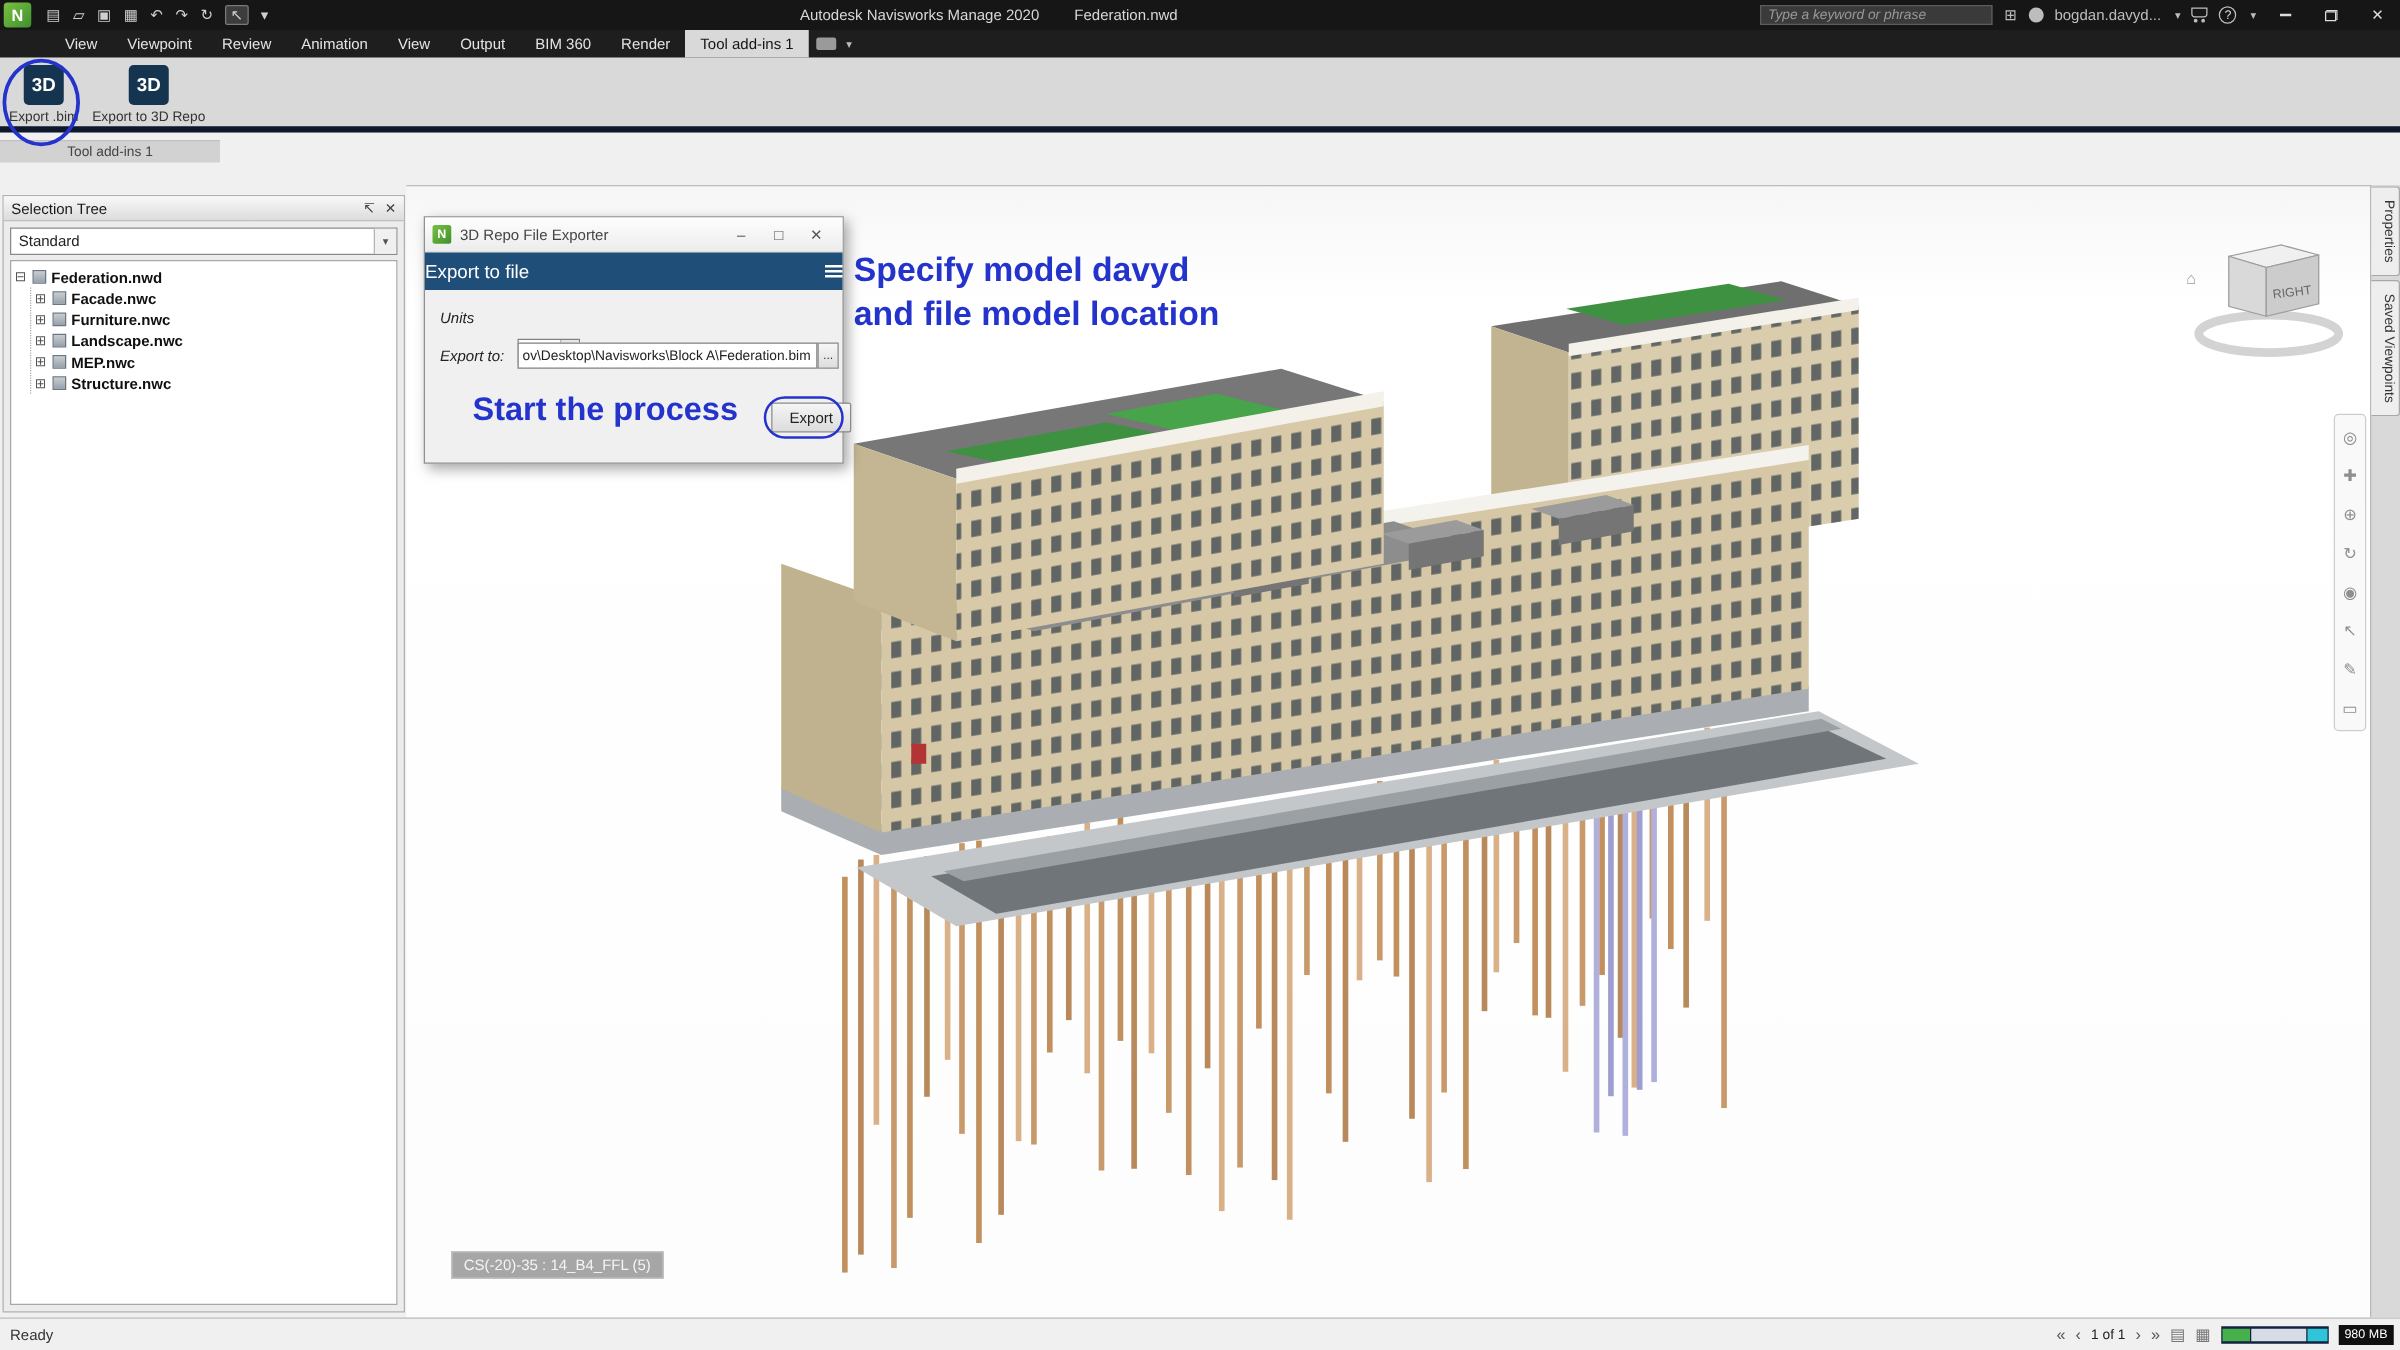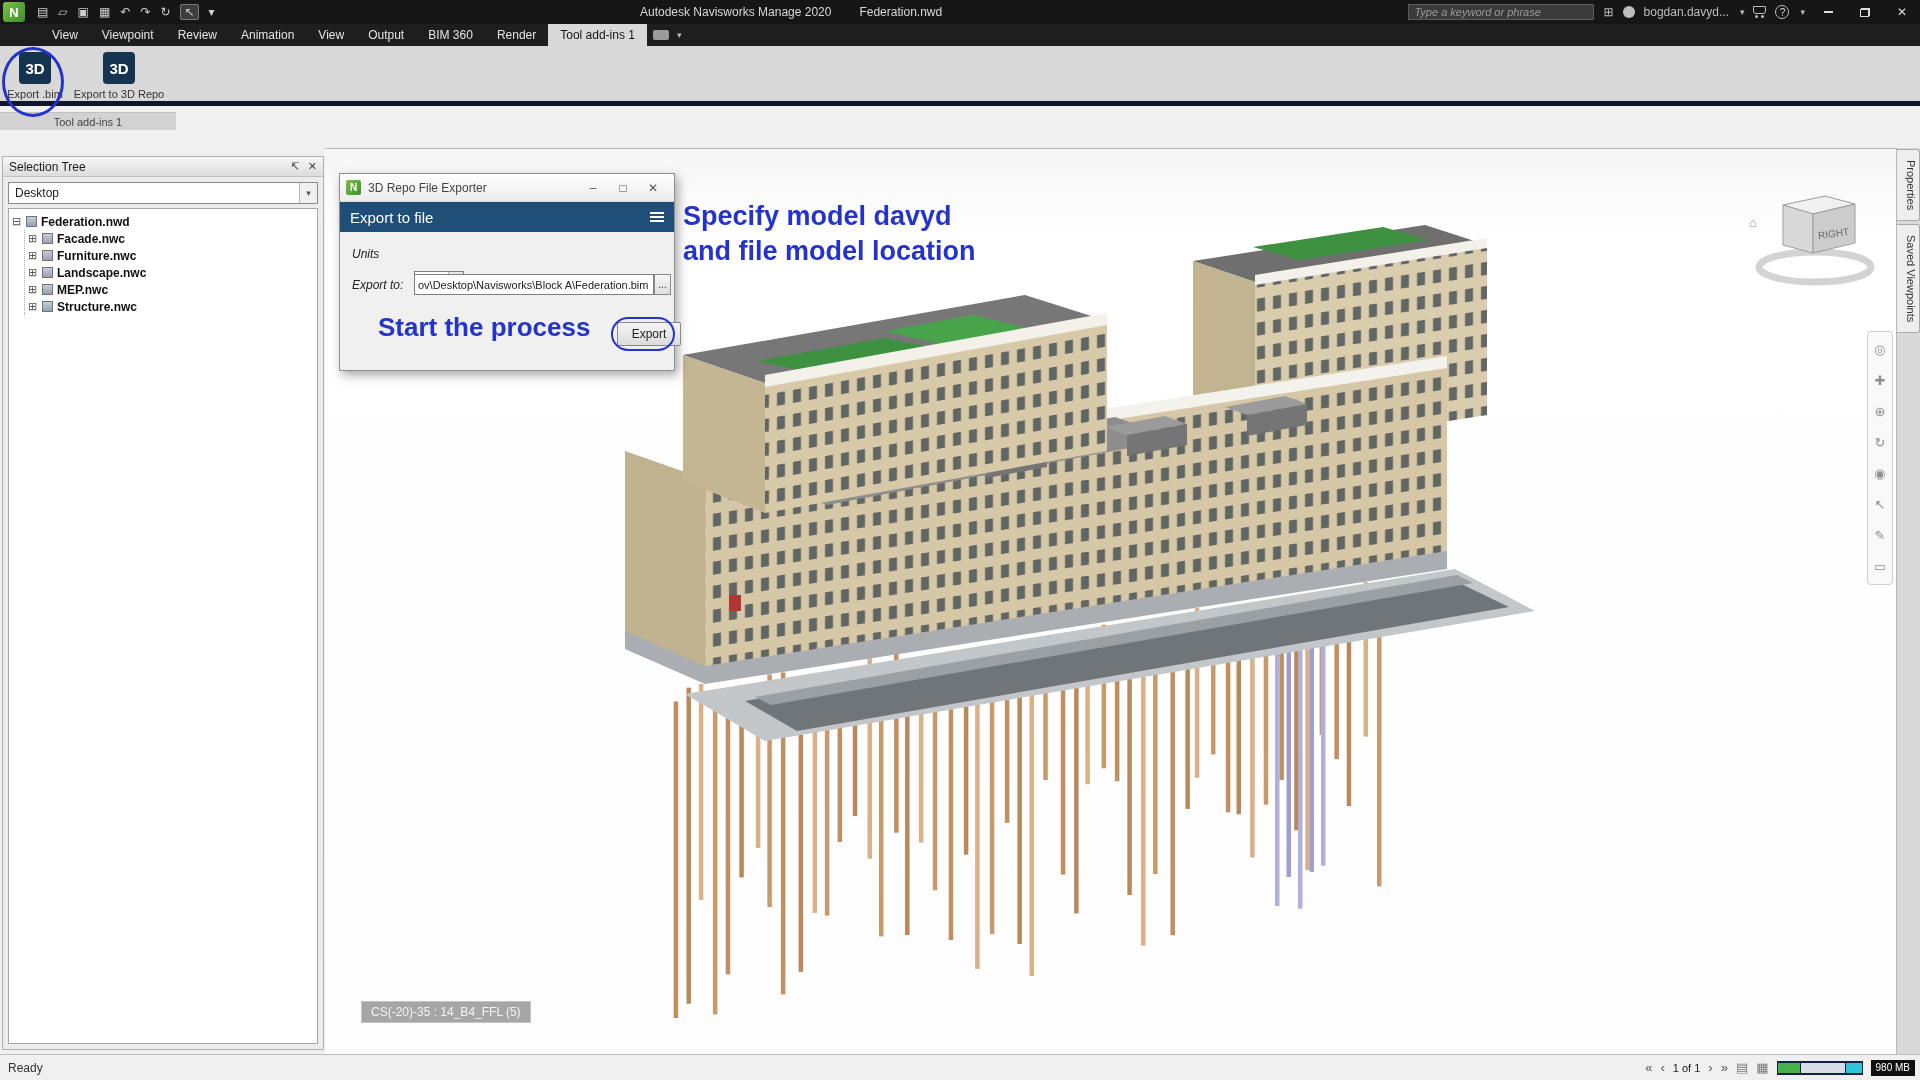--- a/index.html
+++ b/index.html
@@ -68,21 +68,21 @@
 
 .right-strip{position:absolute;right:0;top:148px;width:24px;height:906px;background:#d9d9d9;border-left:1px solid #b8b8b8;display:flex;flex-direction:column;gap:3px;padding-top:1px;z-index:10;}
 .vtab{writing-mode:vertical-rl;font-size:11px;color:#333;background:#eee;border:1px solid #a8a8a8;border-left:none;padding:10px 2px;border-radius:0 3px 3px 0;}
 
 
 .dialog{position:absolute;left:339px;top:173px;width:336px;height:198px;background:#f0f0f0;border:1px solid #8f8f8f;box-shadow:3px 4px 10px rgba(0,0,0,.35);z-index:50;}
 .dlg-tb{height:28px;background:linear-gradient(#fefefe,#ececec);display:flex;align-items:center;padding:0 6px;border-bottom:1px solid #d8d8d8;}
 .dlg-ni{width:15px;height:15px;background:linear-gradient(135deg,#79c143,#3f8f2d);border-radius:2px;color:#fff;font-size:10px;font-weight:bold;display:flex;align-items:center;justify-content:center;}
 .dlg-title{flex:1;font-size:12px;color:#444;padding-left:7px;}
 .dlg-wbtn{width:30px;text-align:center;color:#555;font-size:12px;}
-.dlg-head{height:30px;background:var(--dialog_header_blue,#1f4e79);color:#fff;display:flex;align-items:center;padding:0 10px;font-size:15px;gap:47px;}
+.dlg-head{height:30px;background:var(--dialog_header_blue,#1f4e79);color:#fff;display:flex;align-items:center;padding:0 0;font-size:15px;gap:47px;}
 .dlg-head .sp{flex:1;}
 .burger{width:14px;height:2px;background:#fff;box-shadow:0 4px 0 #fff,0 8px 0 #fff;margin-top:-8px;}
 .dlg-body{position:relative;height:138px;font-size:12px;color:#222;}
 .fld-label{position:absolute;left:12px;font-style:italic;}
 .units-combo{position:absolute;left:74px;top:11px;width:50px;height:21px;background:#fff;border:1px solid #7f7f7f;display:flex;align-items:center;font-size:12px;margin-top:28px;}
 .units-combo .val{flex:1;padding-left:6px;}
 .units-combo .arrow{width:15px;height:100%;background:#e7e7e7;border-left:1px solid #b5b5b5;display:flex;align-items:center;justify-content:center;font-size:8px;color:#555;}
 .path-input{position:absolute;left:74px;top:42px;width:240px;height:21px;background:#fff;border:1px solid #7f7f7f;font-size:11px;color:#222;display:flex;align-items:center;padding:0 3px;white-space:nowrap;overflow:hidden;}
 .browse-btn{position:absolute;left:314px;top:42px;width:17px;height:21px;background:linear-gradient(#f6f6f6,#dedede);border:1px solid #8a8a8a;font-size:10px;color:#333;display:flex;align-items:center;justify-content:center;}
 .export-btn{position:absolute;left:277px;top:90px;width:64px;height:24px;background:linear-gradient(#f5f5f5,#dcdcdc);border:1px solid #8a8a8a;border-radius:2px;font-size:12px;color:#222;display:flex;align-items:center;justify-content:center;}
@@ -173,21 +173,21 @@
   </div>
 
   <div class="left-panel">
     <div class="lp-header">
       <span>Selection Tree</span>
       <span class="sp"></span>
       <span class="lp-ic">↸</span>
       <span class="lp-ic">✕</span>
     </div>
     <div class="lp-combo">
-      <span class="val">Desktop</span>
+      <span class="val">Standard</span>
       <span class="arrow">▾</span>
     </div>
     <div class="lp-tree">
       <div class="tnode">
         <span class="texp">⊟</span>
         <span class="tico"></span>
         <span class="tlabel">Federation.nwd</span>
       </div>
       <div class="tchildren">
         <div class="tnode">

